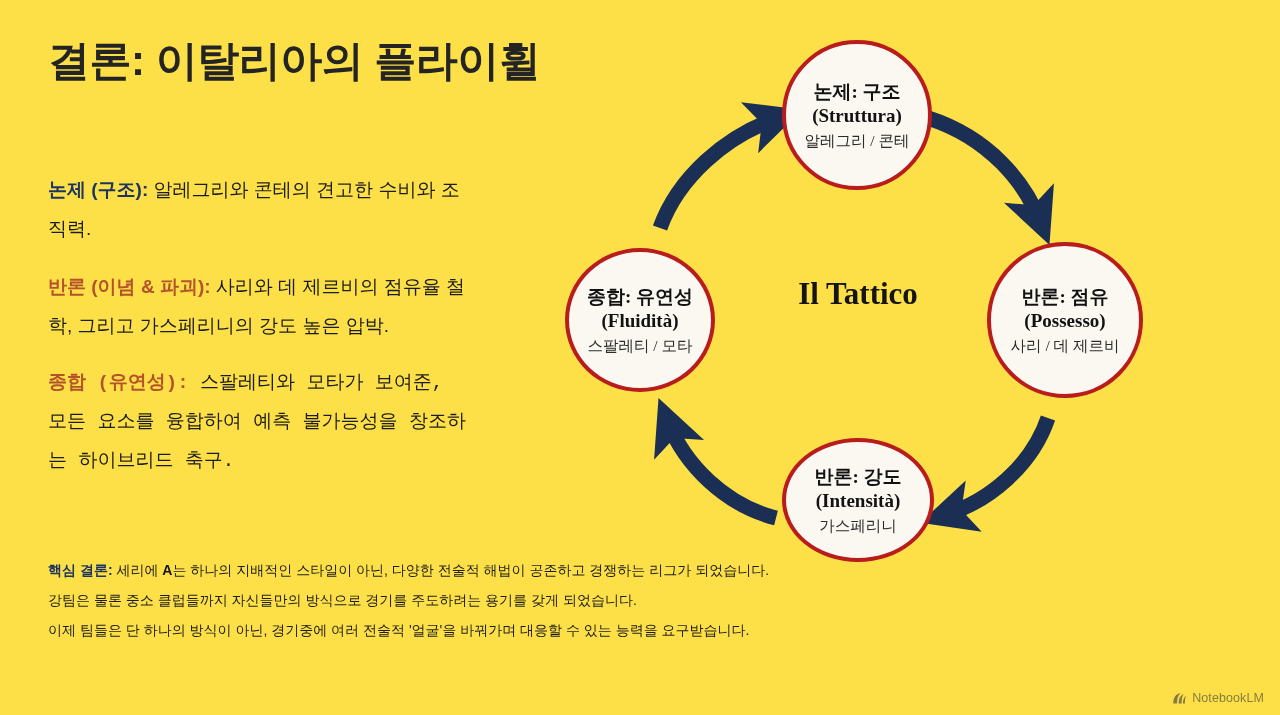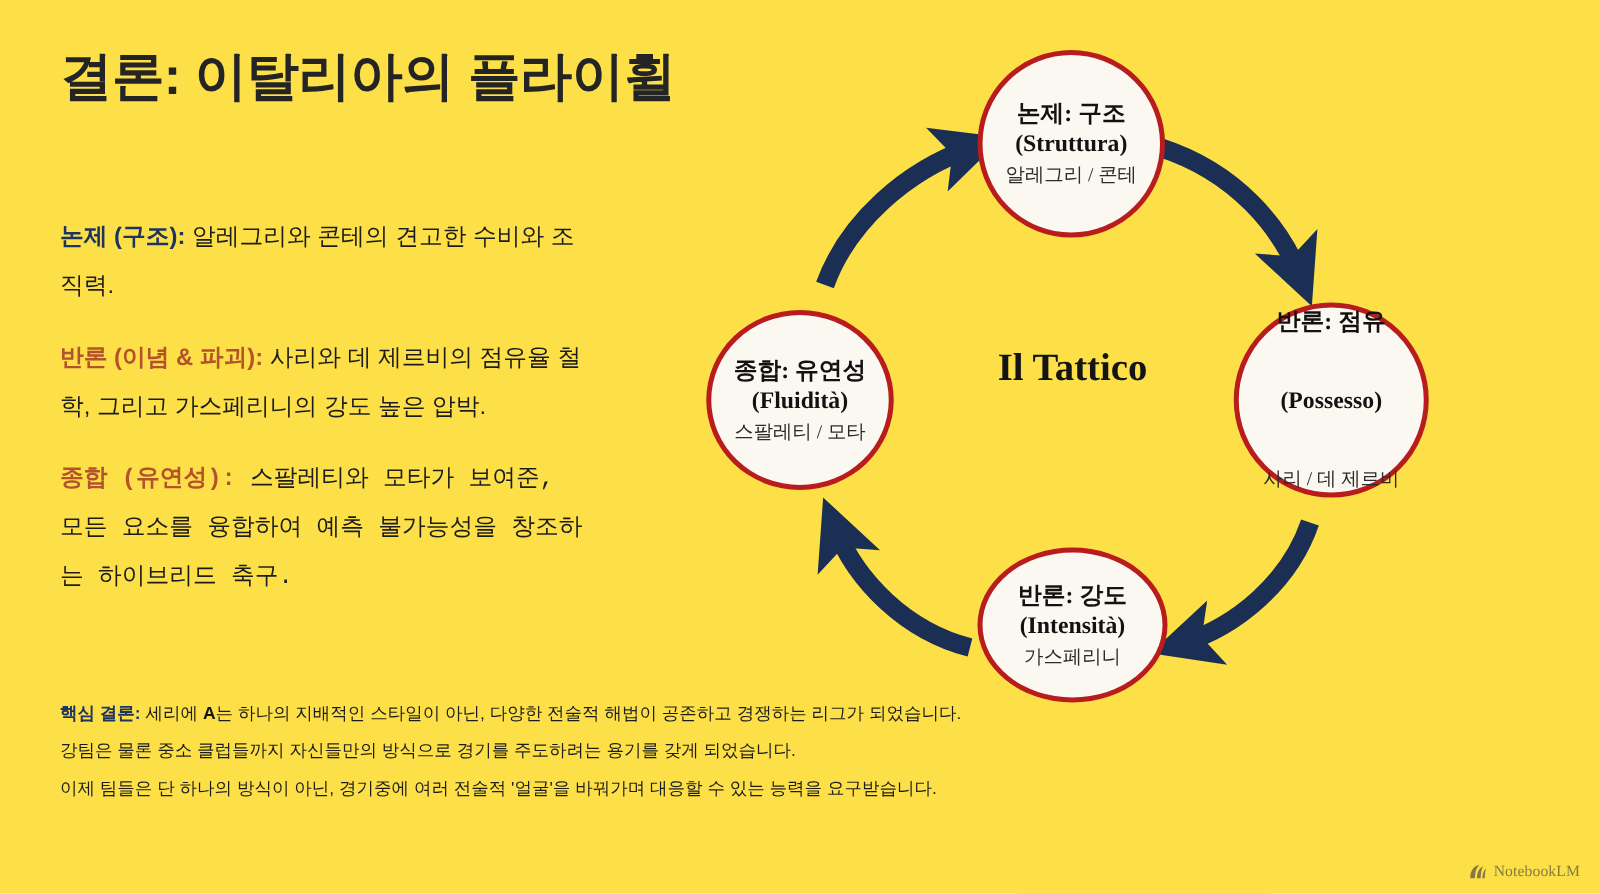--- a/index.html
+++ b/index.html
@@ -91,21 +91,21 @@
   .node-sub {
     font-size: 15.5px;
     font-weight: 500;
     color: #2b2b2b;
     line-height: 20px;
     margin-top: 3px;
     white-space: nowrap;
   }
 
   #node-struttura { left: 262px; top: 22px;  width: 150px; height: 150px; }
-  #node-possesso  { left: 467px; top: 224px; width: 156px; height: 156px; justify-content: space-between; }
+  #node-possesso  { left: 467px; top: 224px; width: 156px; height: 156px; }
   #node-intensita { left: 262px; top: 420px; width: 152px; height: 124px; }
   #node-fluidita  { left: 45px;  top: 230px; width: 150px; height: 144px; }
 
   #center-label {
     position: absolute;
     left: 218px;
     top: 255px;
     width: 240px;
     text-align: center;
     font-family: "Liberation Serif", "DejaVu Serif", serif;
@@ -133,21 +133,20 @@
 
   
   #watermark {
     position: absolute;
     right: 16px;
     bottom: 10px;
     display: flex;
     align-items: center;
     gap: 5px;
     opacity: 0.62;
-    font-family: Liberation Serif, serif;
   }
   #watermark .wm-text {
     font-size: 12.5px;
     color: #3c3c3c;
     font-weight: 500;
     letter-spacing: 0.1px;
   }
 </style>
 </head>
 <body>

